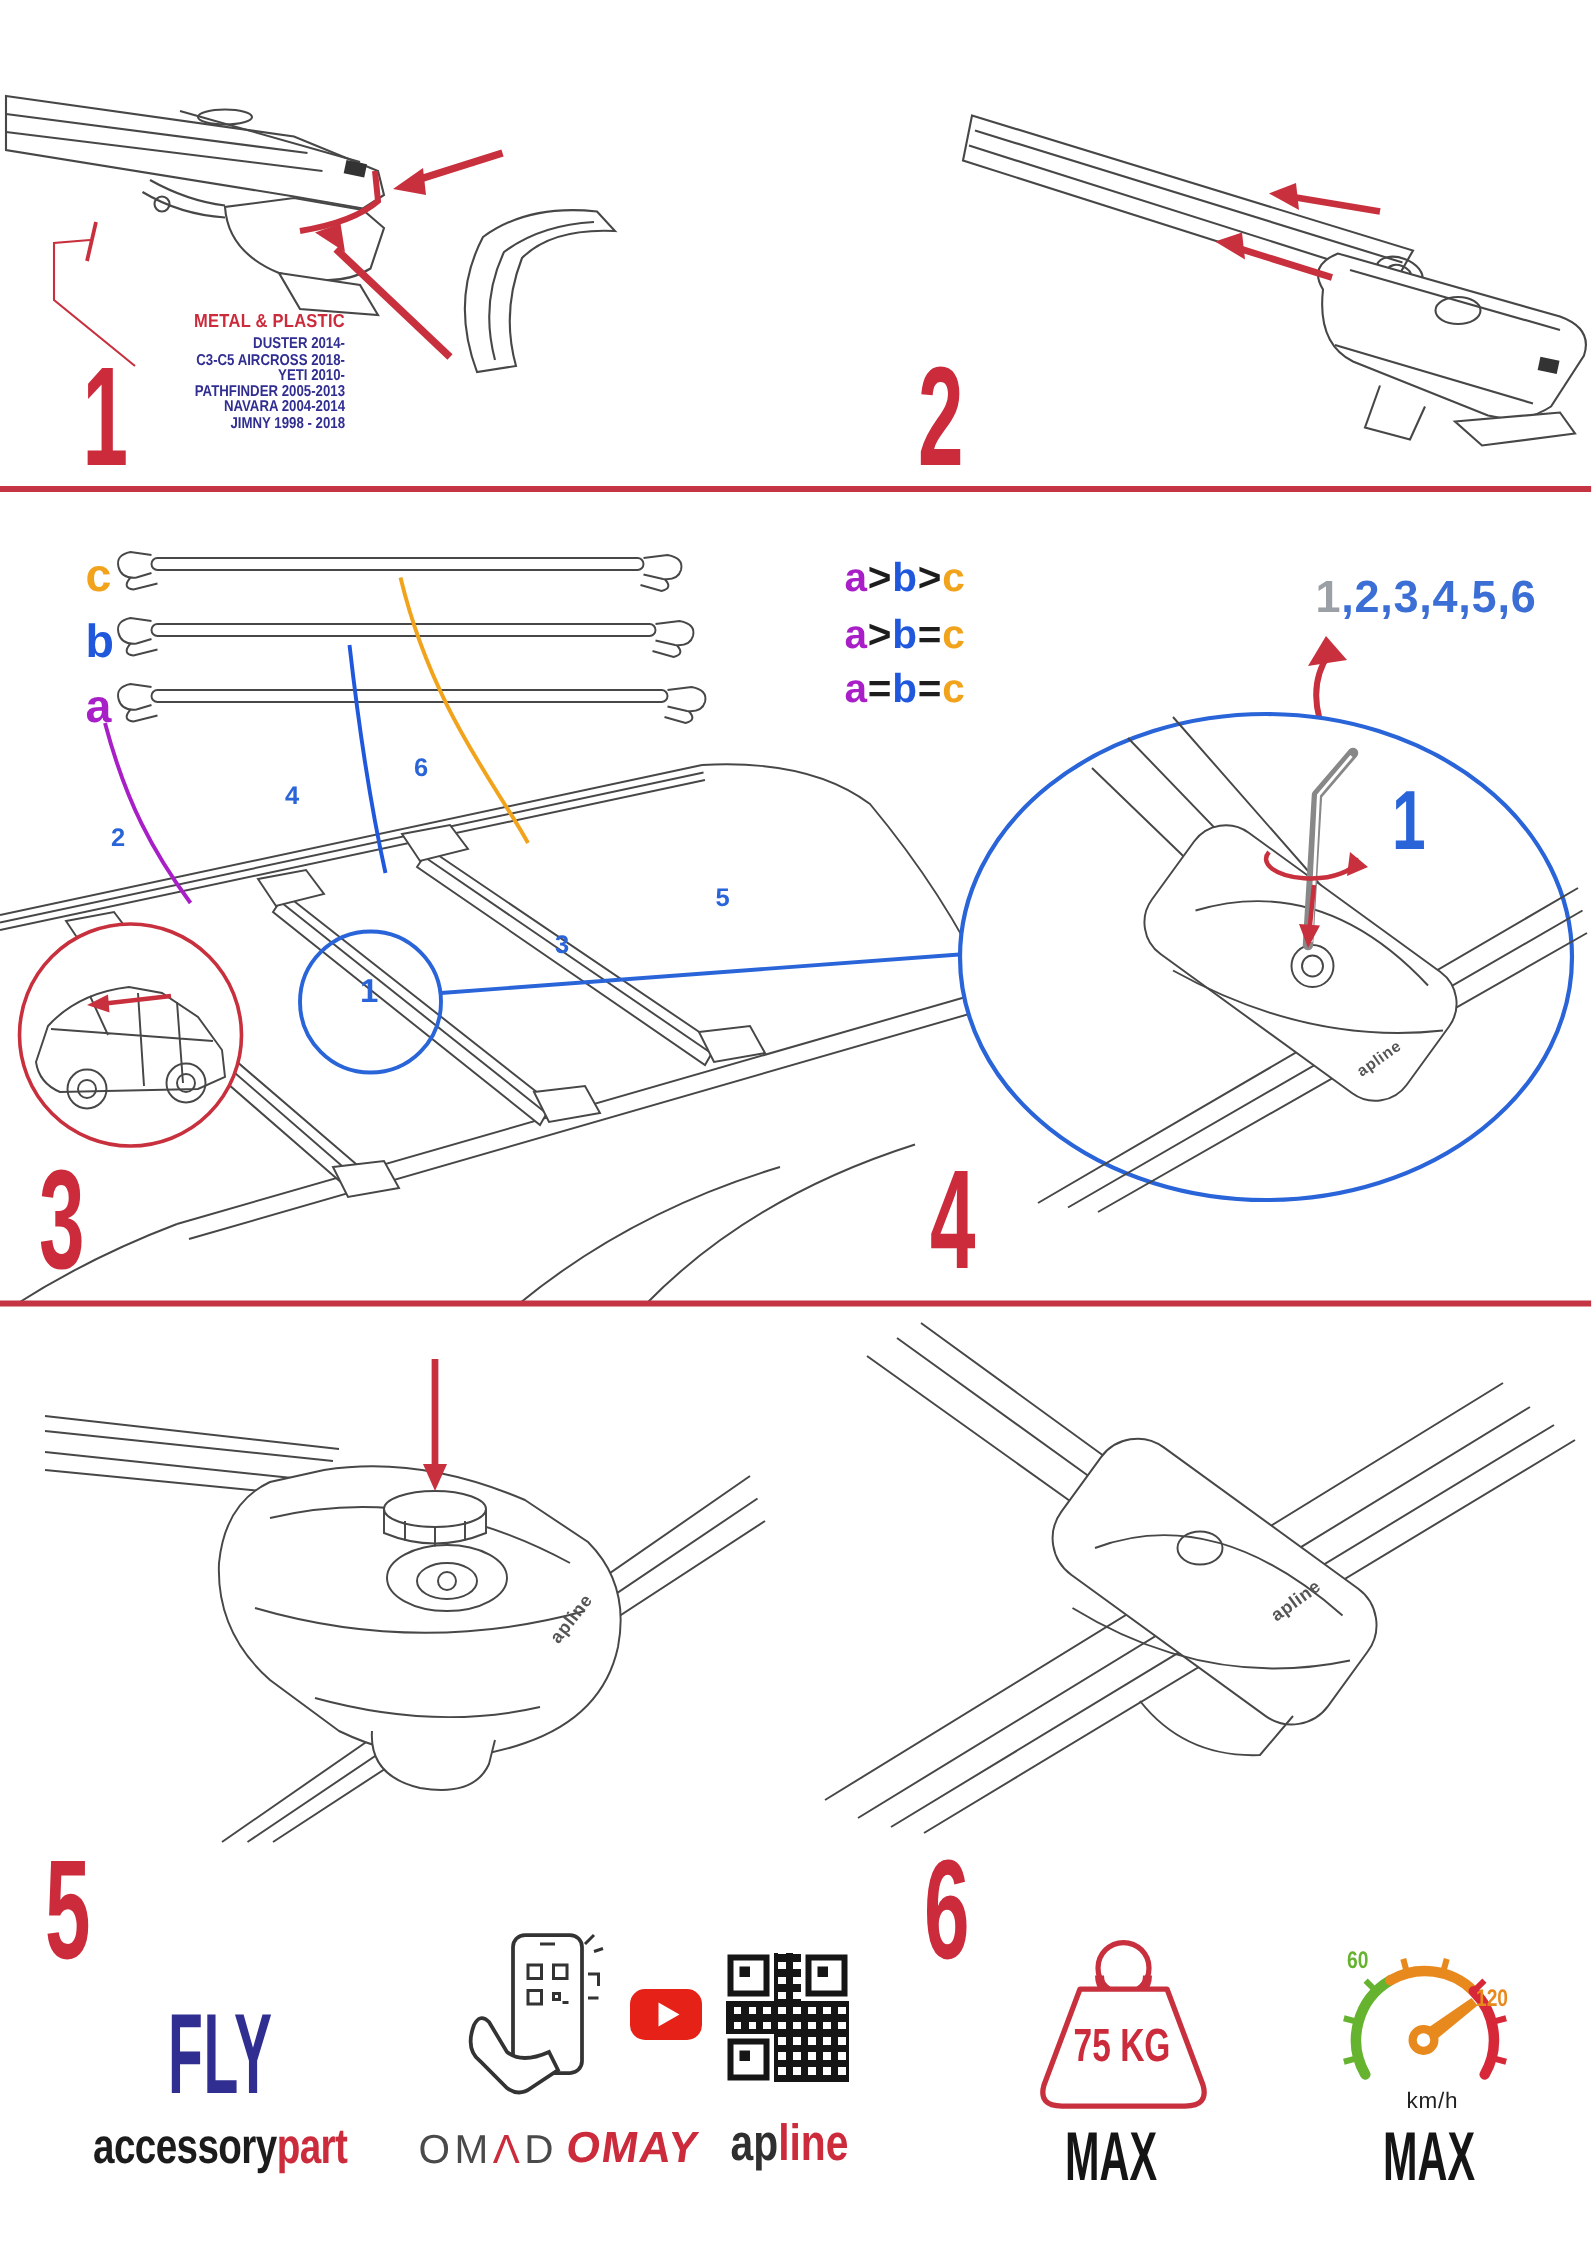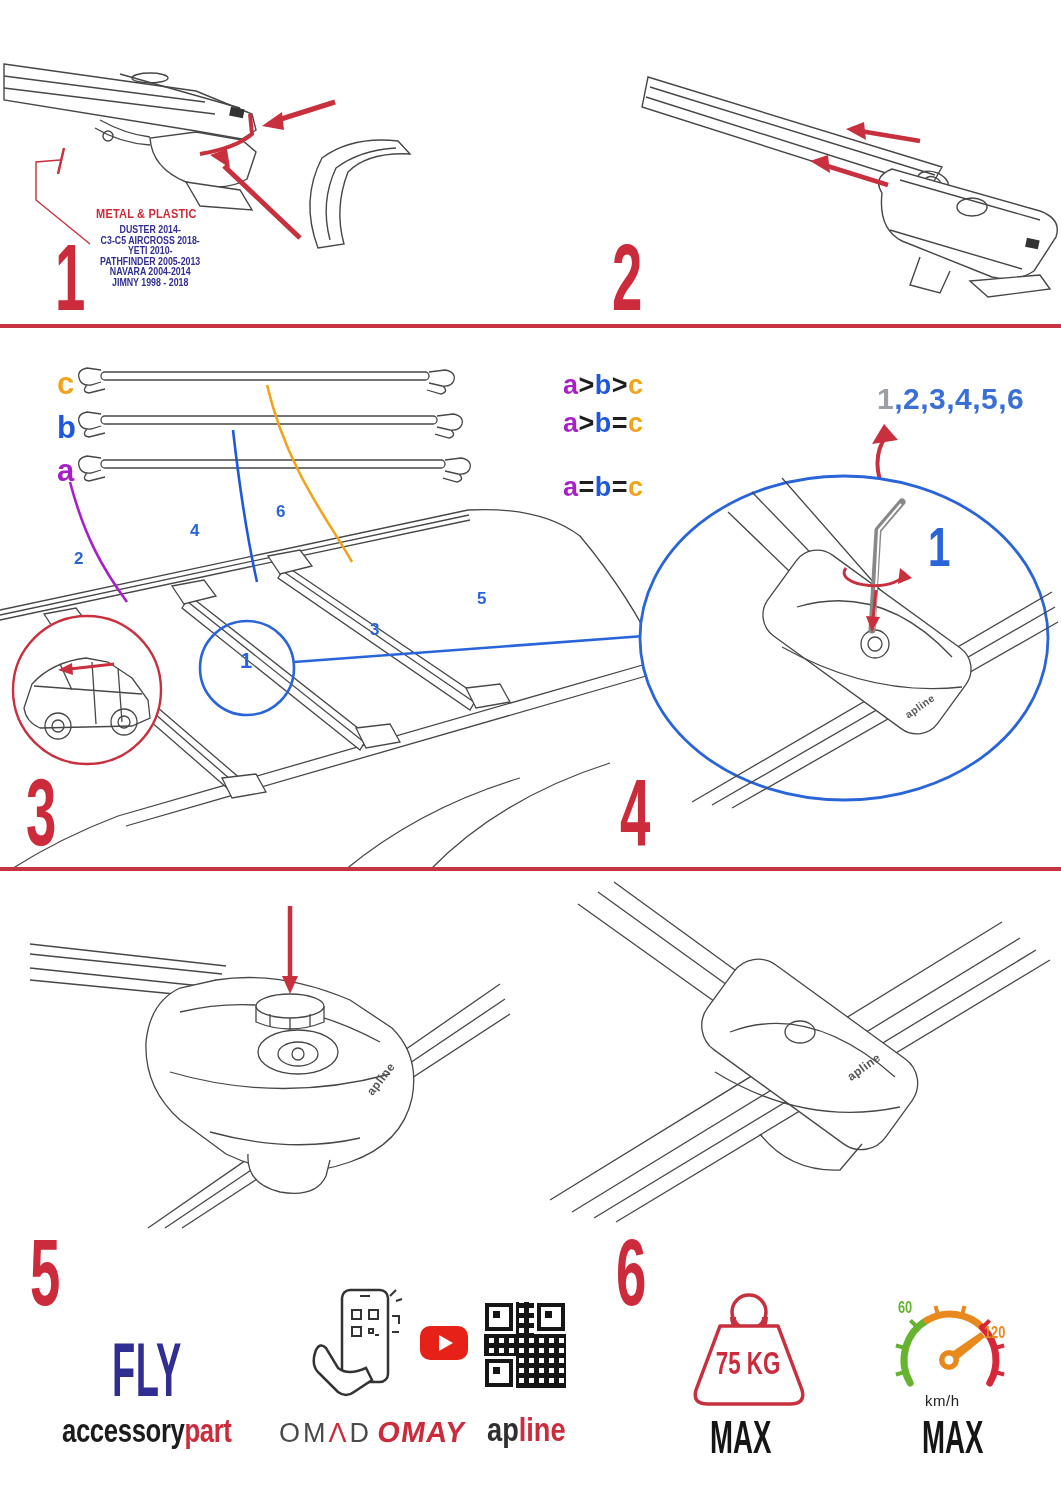--- a/index.html
+++ b/index.html
@@ -4,21 +4,21 @@
 <style>
   html,body{margin:0;padding:0;background:#fff}
   #page{position:relative;width:1061px;height:1500px;background:#fff;overflow:hidden;
         font-family:"Liberation Sans",sans-serif;color:#222}
   .abs{position:absolute}
   svg{display:block;overflow:visible}
   .step{position:absolute;color:#cc2b3c;font-size:94px;font-weight:700;line-height:.8;
         transform:scaleX(.58);transform-origin:left top;letter-spacing:-3px}
   .divider{position:absolute;left:0;width:1061px;height:4px;background:#c43442}
   
-  .p1text{position:absolute;left:40px;top:207px;width:190px;text-align:center}
+  .p1text{position:absolute;left:40px;top:207px;width:190px;text-align:right}
   .mat{color:#cc2b3c;font-weight:700;font-size:12.5px;letter-spacing:.2px;
        transform:scaleX(.88);transform-origin:right top;margin-bottom:3px}
   .veh{color:#312e92;font-weight:700;font-size:10.5px;line-height:10.6px;
        transform:scaleX(.84);transform-origin:right top;white-space:nowrap}
   
   .barlab{position:absolute;font-size:31px;font-weight:700;line-height:1}
   .c-a{color:#a81fc8}.c-b{color:#1f58dd}.c-c{color:#f2a31c}.c-op{color:#1d1d1d}
   .cmp{position:absolute;left:563px;font-size:27px;font-weight:700;letter-spacing:.5px}
   .seq{position:absolute;left:877px;top:382px;font-size:30px;font-weight:700;letter-spacing:.5px}
   .seq .first{color:#9aa0a6}.seq .rest{color:#3b6fd6}
@@ -142,21 +142,21 @@
   <div class="barlab c-c" style="left:57px;top:368px">c</div>
   <div class="barlab c-b" style="left:57px;top:412px">b</div>
   <div class="barlab c-a" style="left:57px;top:455px">a</div>
 
   <div class="cmp" style="top:370px">
     <span class="c-a">a</span><span class="c-op">&gt;</span><span class="c-b">b</span><span class="c-op">&gt;</span><span class="c-c">c</span>
   </div>
   <div class="cmp" style="top:408px">
     <span class="c-a">a</span><span class="c-op">&gt;</span><span class="c-b">b</span><span class="c-op">=</span><span class="c-c">c</span>
   </div>
-  <div class="cmp" style="top:472px">
+  <div class="cmp" style="top:444px">
     <span class="c-a">a</span><span class="c-op">=</span><span class="c-b">b</span><span class="c-op">=</span><span class="c-c">c</span>
   </div>
 
   <div class="seq">
     <span class="first">1</span><span class="rest">,2,3,4,5,6</span>
   </div>
 
   <svg class="abs" style="left:0;top:478px" width="660" height="392" viewBox="0 0 660 392">
     <g fill="none" stroke="#474747" stroke-width="1.3">
       <path d="M0 132 L468 32 M0 142 L470 42 M0 137 L469 37"></path>
@@ -339,16 +339,16 @@
       <line x1="97.5" y1="31.5" x2="104.6" y2="24.4" stroke="#d62839"></line>
       <line x1="109.4" y1="52.1" x2="119.1" y2="49.5" stroke="#d62839"></line>
       <line x1="109.4" y1="75.9" x2="119.1" y2="78.5" stroke="#d62839"></line>
     </g>
     <polygon points="61,60 66,69 100,41 96,36" fill="#e8891d"></polygon>
     <circle cx="64" cy="64" r="10" fill="#e8891d"></circle>
     <circle cx="64" cy="64" r="4.5" fill="#fff"></circle>
   </svg>
   <div class="sp-lab" style="left:898px;top:1299px;color:#65b32e">60</div>
   <div class="sp-lab" style="left:984px;top:1324px;color:#e8891d">120</div>
-  <div class="sp-unit" style="left:925px;top:1392px;width:60px;text-align:left">km/h</div>
+  <div class="sp-unit" style="left:925px;top:1392px;width:60px;text-align:center">km/h</div>
   <div class="maxlab" style="left:922px;top:1410px">MAX</div>
 
 </div>
 
 </body></html>

